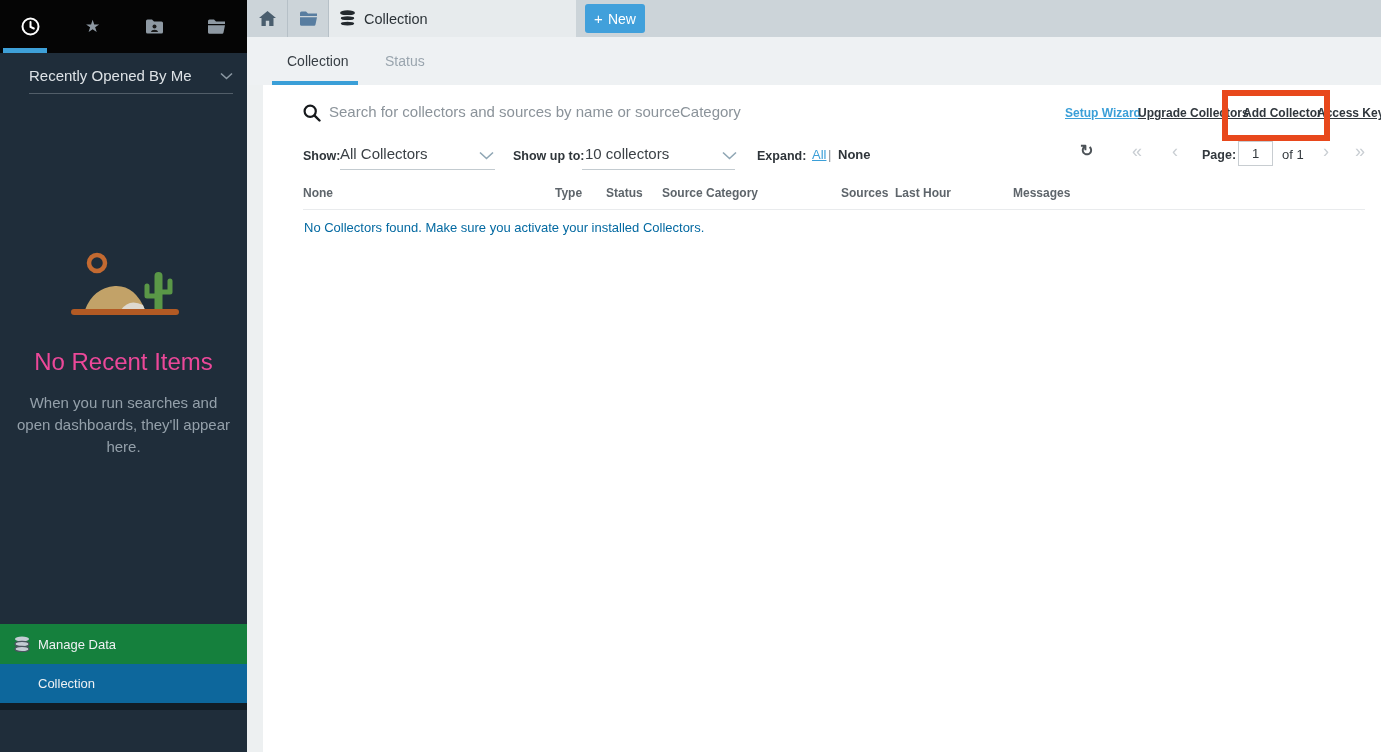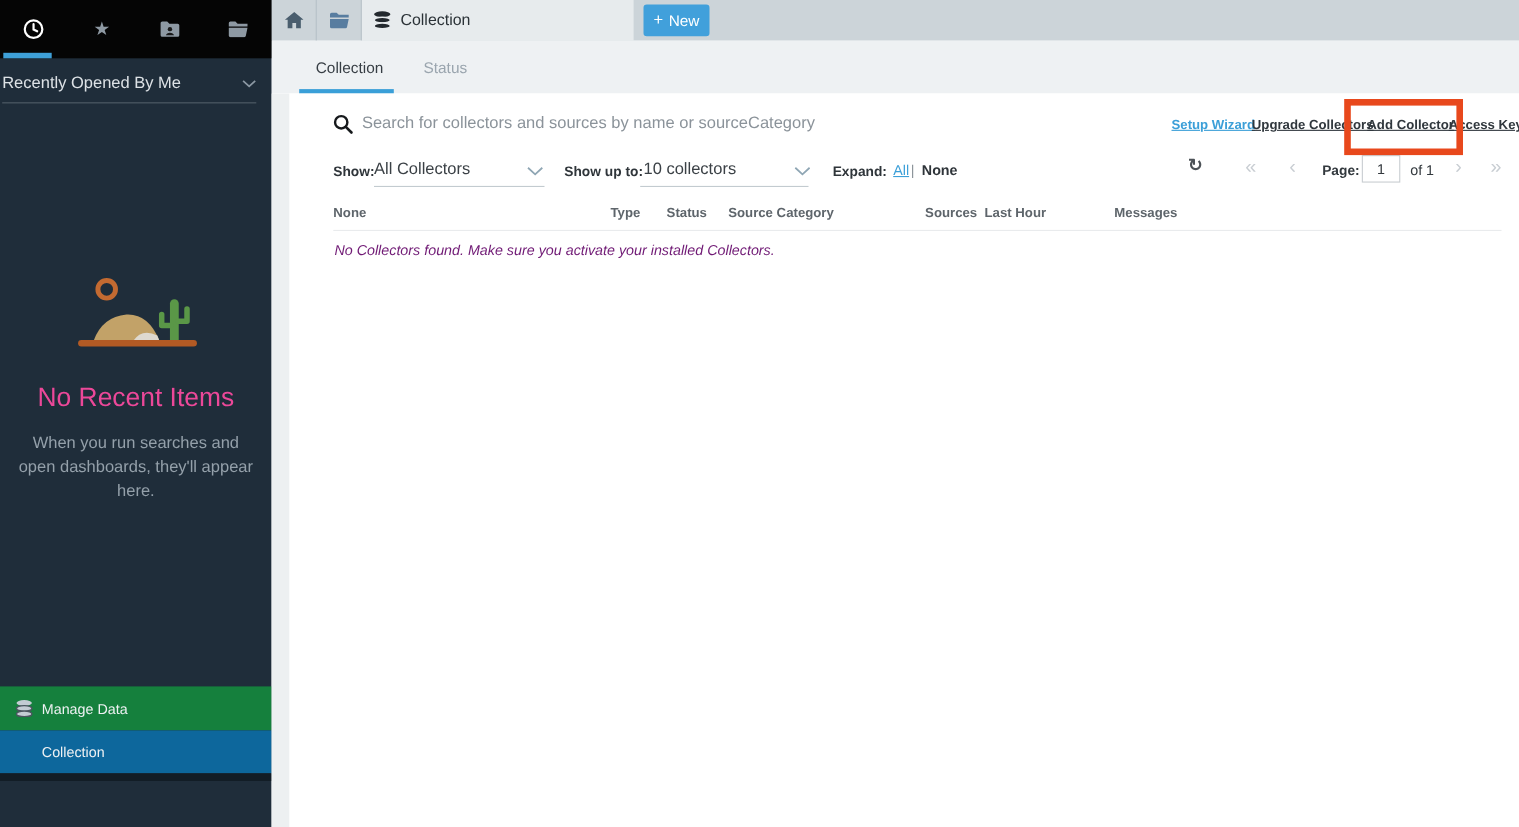--- a/index.html
+++ b/index.html
@@ -10,21 +10,21 @@
   
   .sidebar { position:absolute; left:0; top:0; width:247px; height:752px; background:#1f2d3a; }
   .sb-header { position:relative; height:42px; background:#050505; display:flex; align-items:center; padding:0 14px; }
   .sb-logo { color:#fff; font-size:21px; font-weight:700; letter-spacing:.2px; flex:1; }
   .sb-collapse { color:#96a2ab; font-size:20px; line-height:1; cursor:pointer; padding:0 6px; }
   .sb-iconrow { position:relative; height:53px; background:#050505; display:flex; }
   .sb-iconcell { flex:1; display:flex; align-items:center; justify-content:center; cursor:pointer; }
   .sb-iconcell .glyph { font-size:17px; color:#8e99a3; line-height:1; }
   .sb-activebar { position:absolute; left:3px; bottom:0; width:44px; height:5px; background:#3ea0d8; }
   .sb-body { position:relative; height:657px; display:flex; flex-direction:column; }
-  .sb-recent { margin:14px 14px 0 2px; padding-bottom:9px; border-bottom:1px solid #525e69;
+  .sb-recent { margin:14px 14px 0 29px; padding-bottom:9px; border-bottom:1px solid #525e69;
                display:flex; align-items:center; cursor:pointer; }
   .sb-recent-label { color:#dde2e6; font-size:15px; flex:1; }
   .sb-empty { margin-top:152px; text-align:center; }
   .sb-empty svg { display:block; margin:0 auto 24px auto; }
   .sb-empty-title { color:#ec4899; font-size:24px; font-weight:400; margin-bottom:16px; }
   .sb-empty-desc { color:#94a0aa; font-size:15px; line-height:1.45; max-width:218px; margin:0 auto; }
   .sb-menu { position:absolute; left:0; right:0; bottom:0; }
   .sb-menu-item { display:flex; align-items:center; padding-left:14px; cursor:pointer; }
   .sb-menu-item .mi-icon { width:24px; display:flex; align-items:center; }
   .sb-menu-item .mi-label { color:#eef1f3; font-size:13px; }
@@ -79,21 +79,21 @@
 
   .refresh { position:absolute; left:833px; top:58px; font-size:16px; font-weight:700; color:#4c5257; cursor:pointer; line-height:1; }
   .pg-glyph { position:absolute; top:57px; font-size:18px; color:#c9ced3; line-height:1; cursor:pointer; }
   .pg-label { position:absolute; left:955px; top:63px; font-size:12.5px; font-weight:600; color:#33393e; }
   .pg-input { position:absolute; left:991px; top:56px; width:35px; height:25px; border:1px solid #c8cdd1;
               text-align:center; font-size:13px; font-family:inherit; color:#33393e; background:#fff; }
   .pg-of { position:absolute; left:1035px; top:62px; font-size:13px; color:#33393e; }
 
   .th { position:absolute; top:101px; font-size:12px; font-weight:700; color:#5e656b; white-space:nowrap; }
   .th-rule { position:absolute; left:56px; top:124px; width:1062px; height:1px; background:#e9ebed; }
-  .empty-msg { position:absolute; left:57px; top:135px; font-size:13px; color:#701a75;font-style:italic; }
+  .empty-msg { position:absolute; left:57px; top:135px; font-size:13px; color:#0369a1; }
 
   svg { display:block; }
 </style>
 </head>
 <body>
 
 <div class="app">
 
   <div class="sidebar">
 

